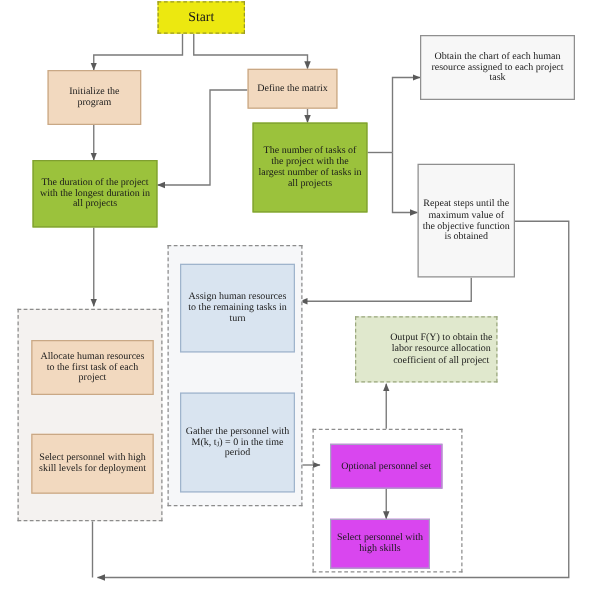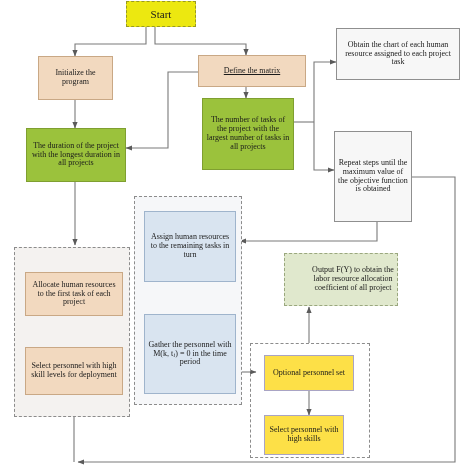--- a/index.html
+++ b/index.html
@@ -39,21 +39,21 @@
     border:1px dashed #8c8c8c;
     z-index:1;
   }
   
   .fill-start{background:#ece810;border:1px dashed #9a9a20;}
   .fill-peach{background:#f2d9bf;border:1px solid #c9a885;}
   .fill-green{background:#9bc23c;border:1px solid #7f9f30;}
   .fill-white{background:#f7f7f7;border:1px solid #8f8f8f;}
   .fill-blue{background:#d9e4f0;border:1px solid #9fb4cc;justify-content:flex-end;}
   .fill-lgreen{background:#e0e8cd;border:1px dashed #9aa77e;}
-  .fill-purple{background:#fde047;border:1px solid #a9a4c4;}
+  .fill-purple{background:#d946ef;border:1px solid #a9a4c4;}
   .grp-grey{background:#f4f2f0;}
   .grp-clear{background:transparent;}
   .grp-bluegrey{background:#f6f7f9;}
 </style>
 </head>
 <body>
 
 <div id="canvas">
 
   <div class="grp grp-grey" style="left:14px;top:247px;width:116px;height:170px;"></div>
@@ -105,21 +105,21 @@
   </svg>
 
   <div class="node fill-start" style="left:126px;top:1px;width:70px;height:26px;font-size:11px;">
     <span>Start</span>
   </div>
 
   <div class="node fill-peach" style="left:38px;top:56px;width:75px;height:44px;font-size:8px;align-items:center;">
     <span>Initialize the program</span>
   </div>
 
-  <div class="node fill-peach" style="left:198px;top:55px;width:108px;height:32px;font-size:8px;text-decoration:underline;">
+  <div class="node fill-peach" style="left:198px;top:55px;width:72px;height:32px;font-size:8px;">
     <span>Define the matrix</span>
   </div>
 
   <div class="node fill-green" style="left:202px;top:98px;width:92px;height:72px;font-size:8px;">
     <span>The number of tasks of the project with the largest number of tasks in all projects</span>
   </div>
 
   <div class="node fill-green" style="left:26px;top:128px;width:100px;height:54px;font-size:8px;">
     <span>The duration of the project with the longest duration in all projects</span>
   </div>

